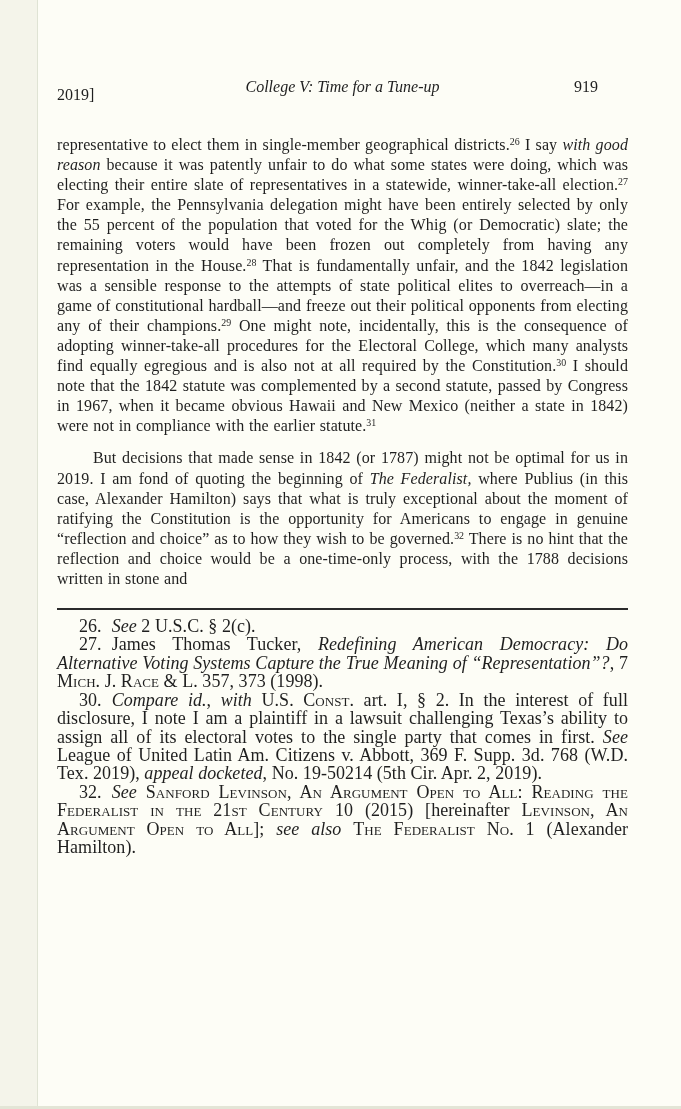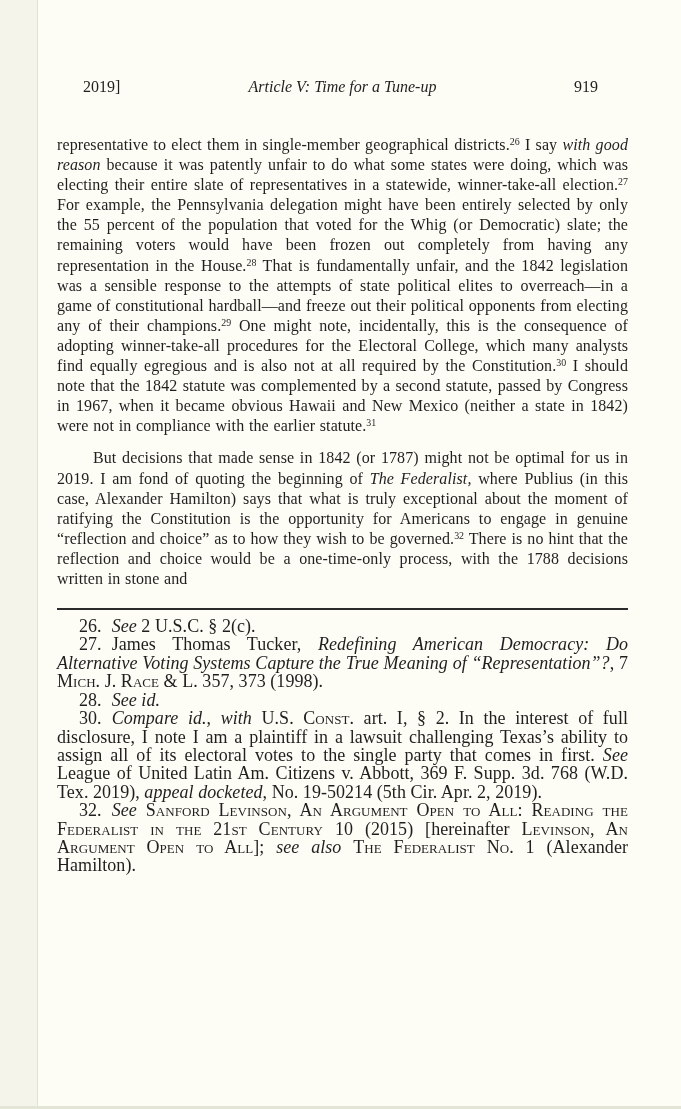--- a/index.html
+++ b/index.html
@@ -30,21 +30,21 @@
     left: 57px; top: 0;
     width: 571px;
   }
   .running-header {
     position: relative;
     margin-top: 77px;
     height: 20px;
     font-size: 16px;
     line-height: 20px;
   }
-  .hdr-left  { position: absolute; left: 0; top: 0; margin-left: 26px; }
+  .hdr-left  { position: absolute; left: 0; top: 8px; }
   .hdr-center{ position: absolute; left: 0; top: 0; width: 100%; text-align: center; font-style: italic; }
   .hdr-right { position: absolute; right: 30px; top: 0; }
   .body-text {
     margin-top: 38px;
     font-size: 16px;
     line-height: 20.1px;
     text-align: justify;
     letter-spacing: 0.1px;
     word-spacing: 0.6px;
   }
@@ -71,34 +71,33 @@
 </style>
 </head>
 <body>
 
 <div class="gutter-strip"></div>
 
 <div class="content">
 
   <div class="running-header">
     <span class="hdr-left">2019]</span>
-    <span class="hdr-center">Article V: Time for a Tune-up</span>
+    <span class="hdr-center">College V: Time for a Tune-up</span>
     <span class="hdr-right">919</span>
   </div>
 
   <div class="body-text">
     <p class="para"><span>representative to elect them in single-member geographical districts.</span><span class="sup">26</span><span> I say </span><span class="i">with good reason</span><span> because it was patently unfair to do what some states were doing, which was electing their entire slate of representatives in a statewide, winner-take-all election.</span><span class="sup">27</span><span> For example, the Pennsylvania delegation might have been entirely selected by only the 55 percent of the population that voted for the Whig (or Democratic) slate; the remaining voters would have been frozen out completely from having any representation in the House.</span><span class="sup">28</span><span> That is fundamentally unfair, and the 1842 legislation was a sensible response to the attempts of state political elites to overreach—in a game of constitutional hardball—and freeze out their political opponents from electing any of their champions.</span><span class="sup">29</span><span> One might note, incidentally, this is the consequence of adopting winner-take-all procedures for the Electoral College, which many analysts find equally egregious and is also not at all required by the Constitution.</span><span class="sup">30</span><span> I should note that the 1842 statute was complemented by a second statute, passed by Congress in 1967, when it became obvious Hawaii and New Mexico (neither a state in 1842) were not in compliance with the earlier statute.</span><span class="sup">31</span></p>
     <p class="para indent"><span>But decisions that made sense in 1842 (or 1787) might not be optimal for us in 2019. I am fond of quoting the beginning of </span><span class="i">The Federalist,</span><span> where Publius (in this case, Alexander Hamilton) says that what is truly exceptional about the moment of ratifying the Constitution is the opportunity for Americans to engage in genuine “reflection and choice” as to how they wish to be governed.</span><span class="sup">32</span><span> There is no hint that the reflection and choice would be a one-time-only process, with the 1788 decisions written in stone and</span></p>
   </div>
 
   <div class="fn-rule"></div>
 
   <div class="footnotes">
     <p class="fn"><span class="num">26.</span><span class="i">See</span><span> 2 U.S.C. § 2(c).</span></p>
     <p class="fn"><span class="num">27.</span><span>James Thomas Tucker, </span><span class="i">Redefining American Democracy: Do Alternative Voting Systems Capture the True Meaning of “Representation”?</span><span>, 7 </span><span class="sc">Mich. J. Race &amp; L.</span><span> 357, 373 (1998).</span></p>
-    <p class="fn"><span class="num">28.</span><span class="i">See id.</span></p>
     <p class="fn"><span class="num">30.</span><span class="i">Compare id.</span><span>, </span><span class="i">with</span><span> U.S. </span><span class="sc">Const.</span><span> art. I, § 2. In the interest of full disclosure, I note I am a plaintiff in a lawsuit challenging Texas’s ability to assign all of its electoral votes to the single party that comes in first. </span><span class="i">See</span><span> League of United Latin Am. Citizens v. Abbott, 369 F. Supp. 3d. 768 (W.D. Tex. 2019), </span><span class="i">appeal docketed</span><span>, No. 19-50214 (5th Cir. Apr. 2, 2019).</span></p>
     <p class="fn"><span class="num">32.</span><span class="i">See</span><span> </span><span class="sc">Sanford Levinson, An Argument Open to All: Reading the Federalist in the 21st Century</span><span> 10 (2015) [hereinafter </span><span class="sc">Levinson, An Argument Open to All</span><span>]; </span><span class="i">see also</span><span> </span><span class="sc">The Federalist No.</span><span> 1 (Alexander Hamilton).</span></p>
   </div>
 
 </div>
 
 <div class="bottom-edge"></div>
 
 </body></html>

